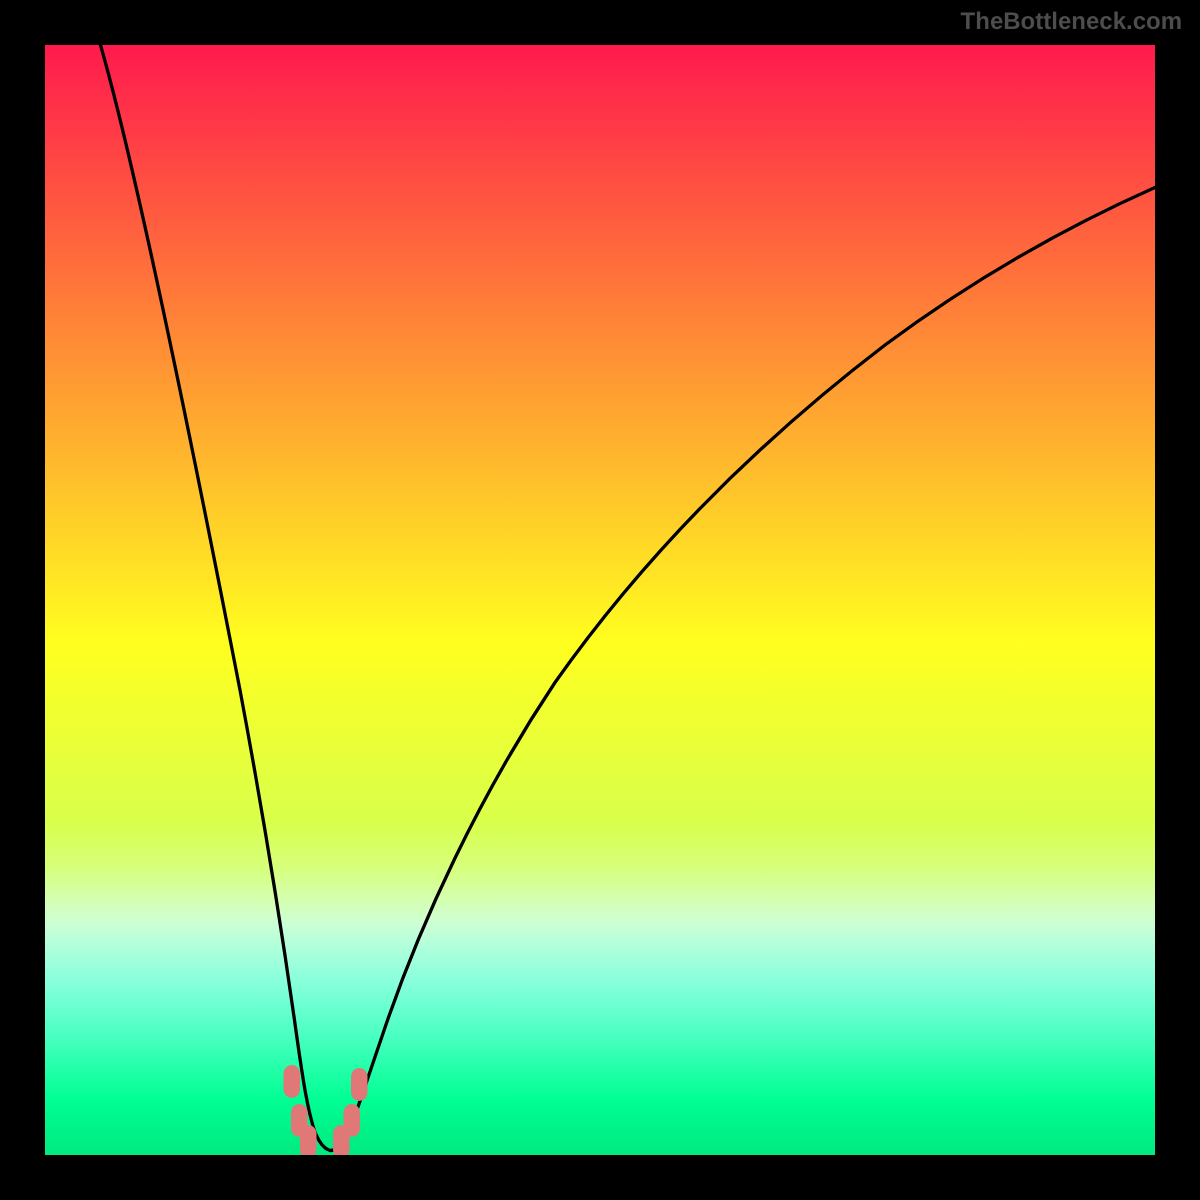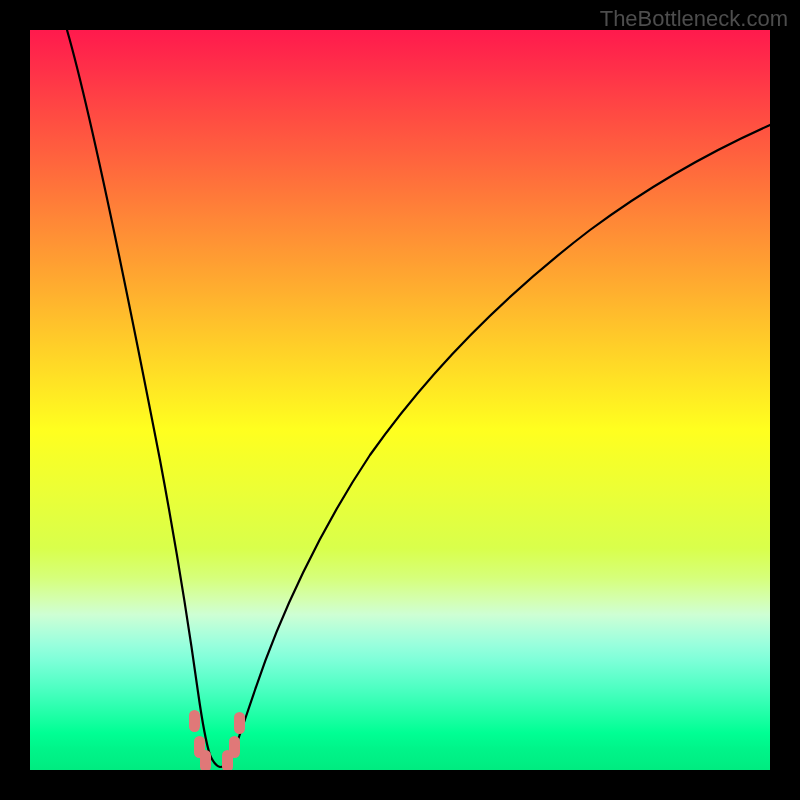--- a/index.html
+++ b/index.html
@@ -58,22 +58,22 @@
     left: 0;
     top: 0;
     width: 740px;
     height: 740px;
   }
   .attribution {
     position: absolute;
     top: 6px;
     right: 12px;
     color: #4d4d4d;
-    font-size: 22px;
-    font-weight: 400;
+    font-size: 16px;
+    font-weight: 700;
     font-family: Arial, sans-serif;
   }
 </style>
 </head>
 <body>
 
 <div class="container">
 
   <div class="attribution">TheBottleneck.com</div>
 

